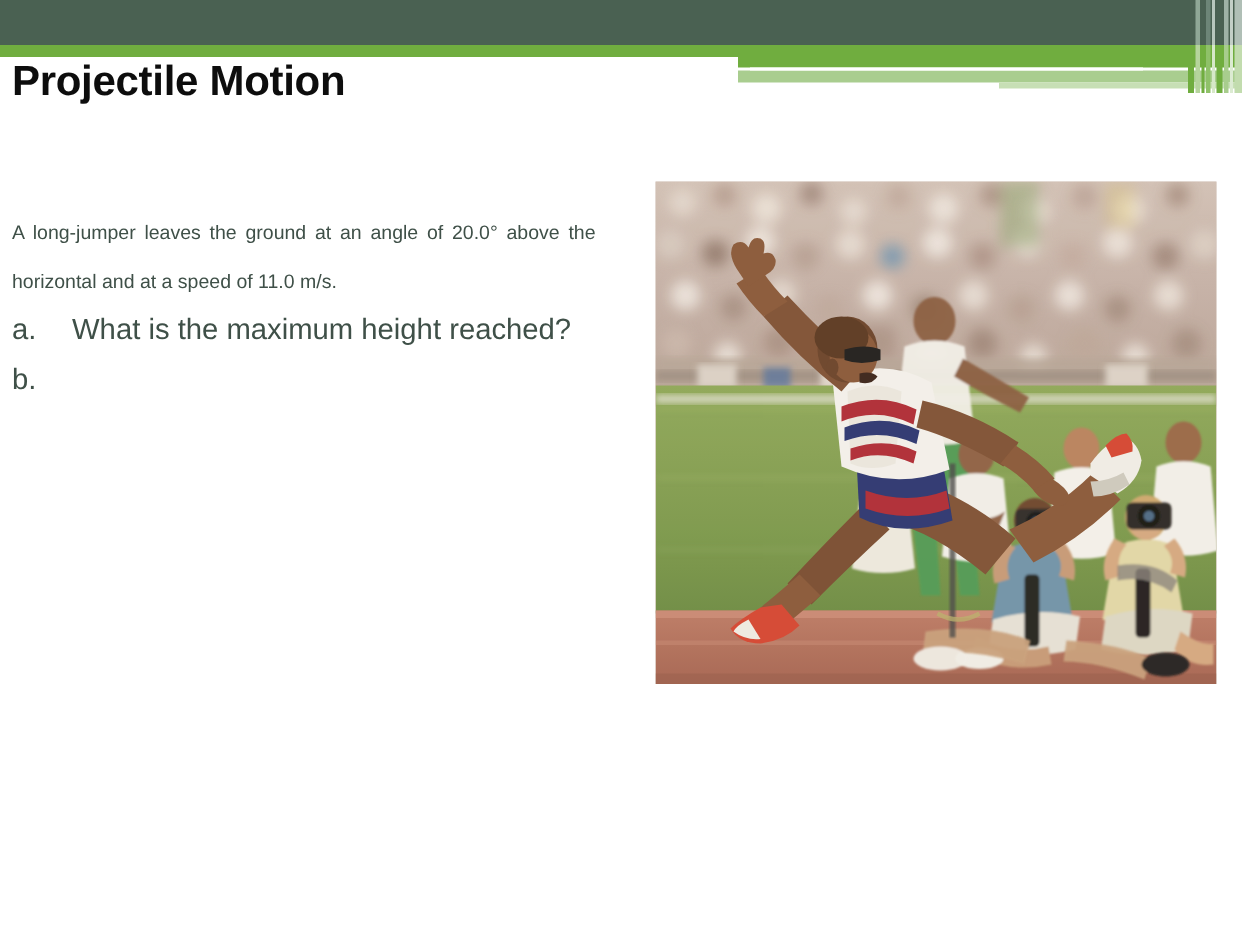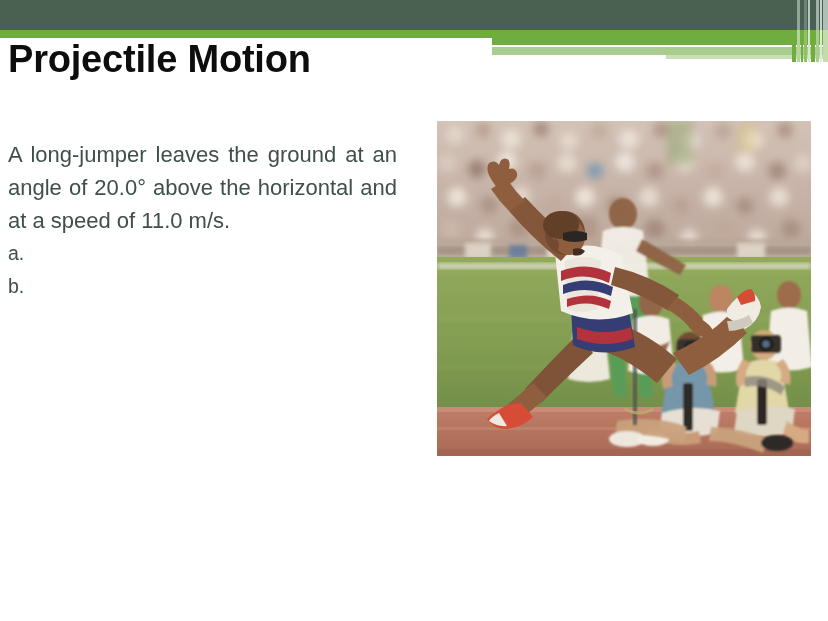--- a/index.html
+++ b/index.html
@@ -80,40 +80,40 @@
     top: 0;
     height: 62px;
     display: block;
   }
 
   
   .title {
     position: absolute;
     left: 8px;
     top: 38px;
-    font-size: 38px;
+    font-size: 28px;
     font-weight: bold;
     color: #0d0d0d;
     letter-spacing: -0.2px;
     z-index: 6;
     white-space: nowrap;
     font-family: "Liberation Sans", sans-serif;
   }
 
   
   .body-col {
     position: absolute;
     left: 8px;
     top: 138px;
     width: 393px;
     z-index: 6;
   }
   .para {
     color: #3f5048;
-    font-size: 22px;
+    font-size: 13px;
     line-height: 33px;
     text-align: justify;
     text-justify: inter-word;
     margin: 0 4px 0 0;
     font-family: "Liberation Sans", sans-serif;
   }
   .list {
     margin: 0;
     padding: 0;
     list-style: none;
@@ -184,20 +184,21 @@
 
 <div class="title">Projectile Motion</div>
 
 <div class="body-col">
 
   <p class="para">A long-jumper leaves the ground at an angle of 20.0° above the horizontal and at a speed of 11.0 m/s.</p>
 
   <ol class="list">
     <li class="list-item">
       <span class="marker">a.</span>
+      <span class="item-text">What is the maximum height reached?</span>
     </li>
     <li class="list-item">
       <span class="marker">b.</span>
     </li>
   </ol>
 </div>
 
 <div class="photo-frame">
   <svg width="374" height="335" viewBox="0 0 374 335" xmlns="http://www.w3.org/2000/svg">
     <defs>

